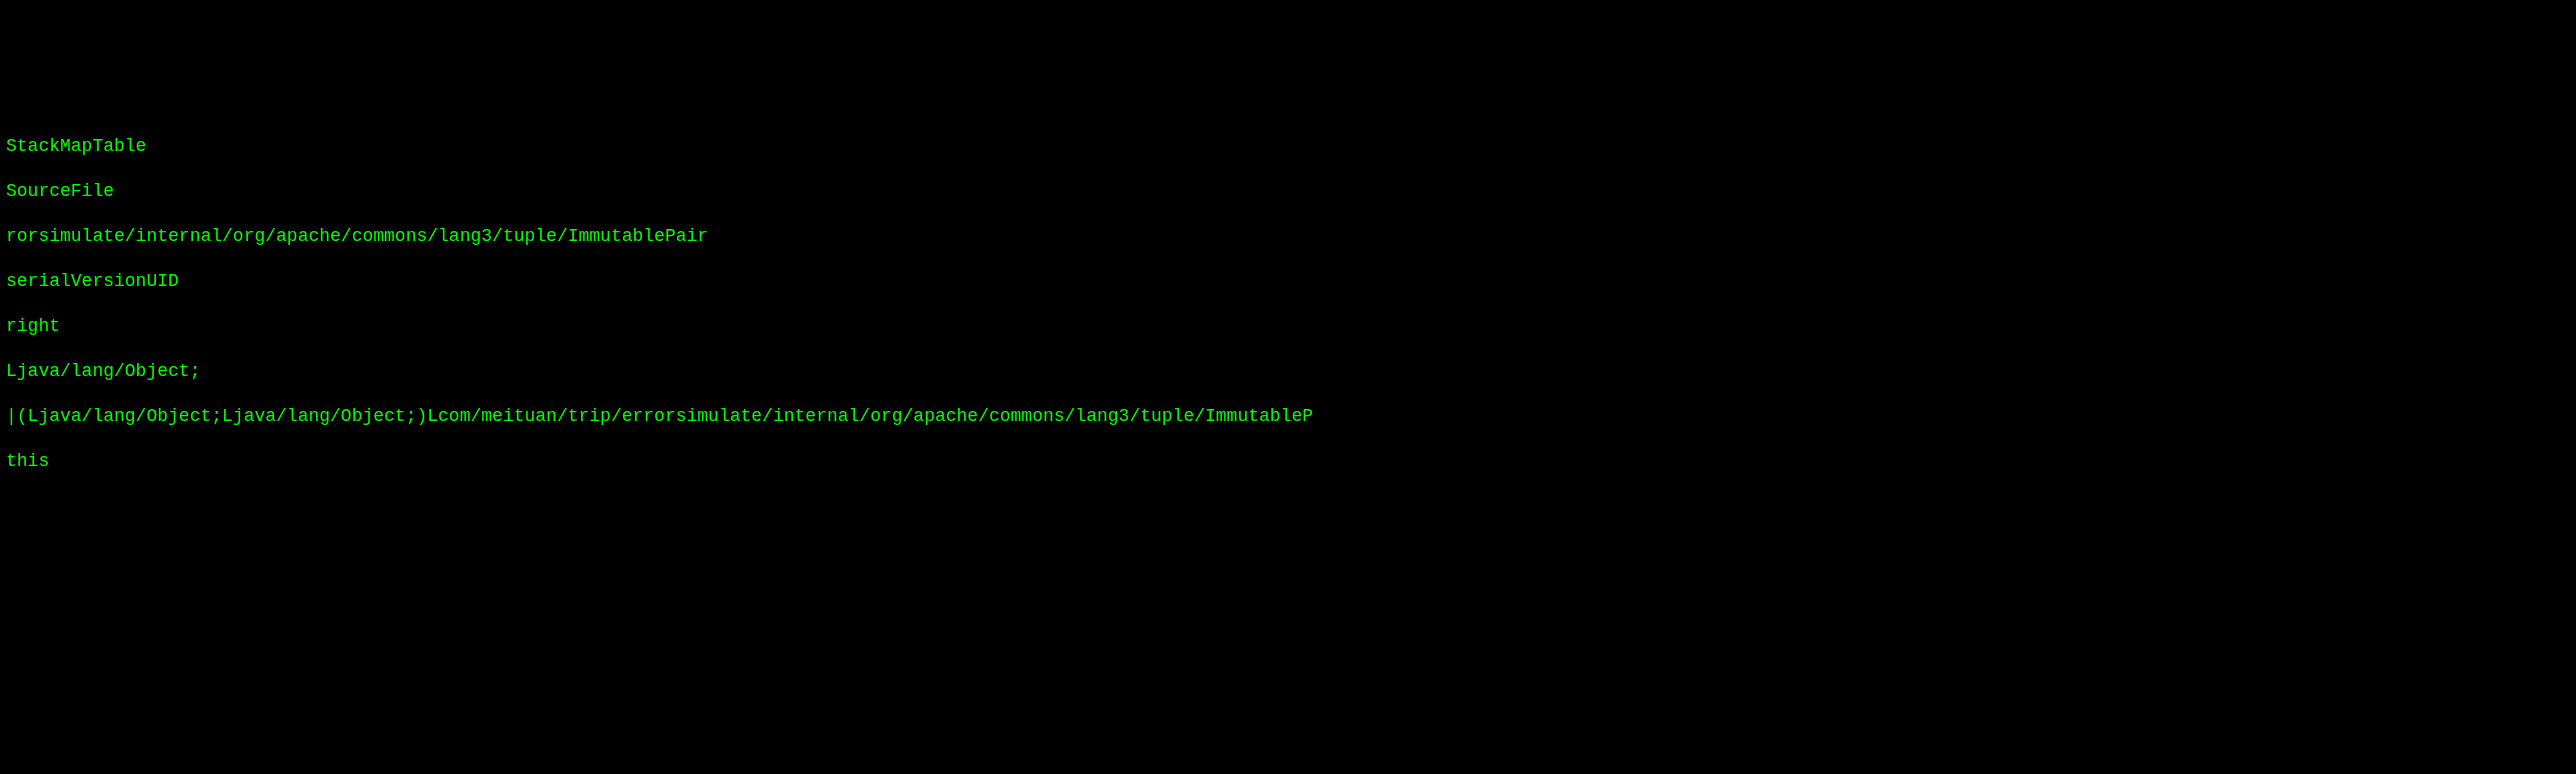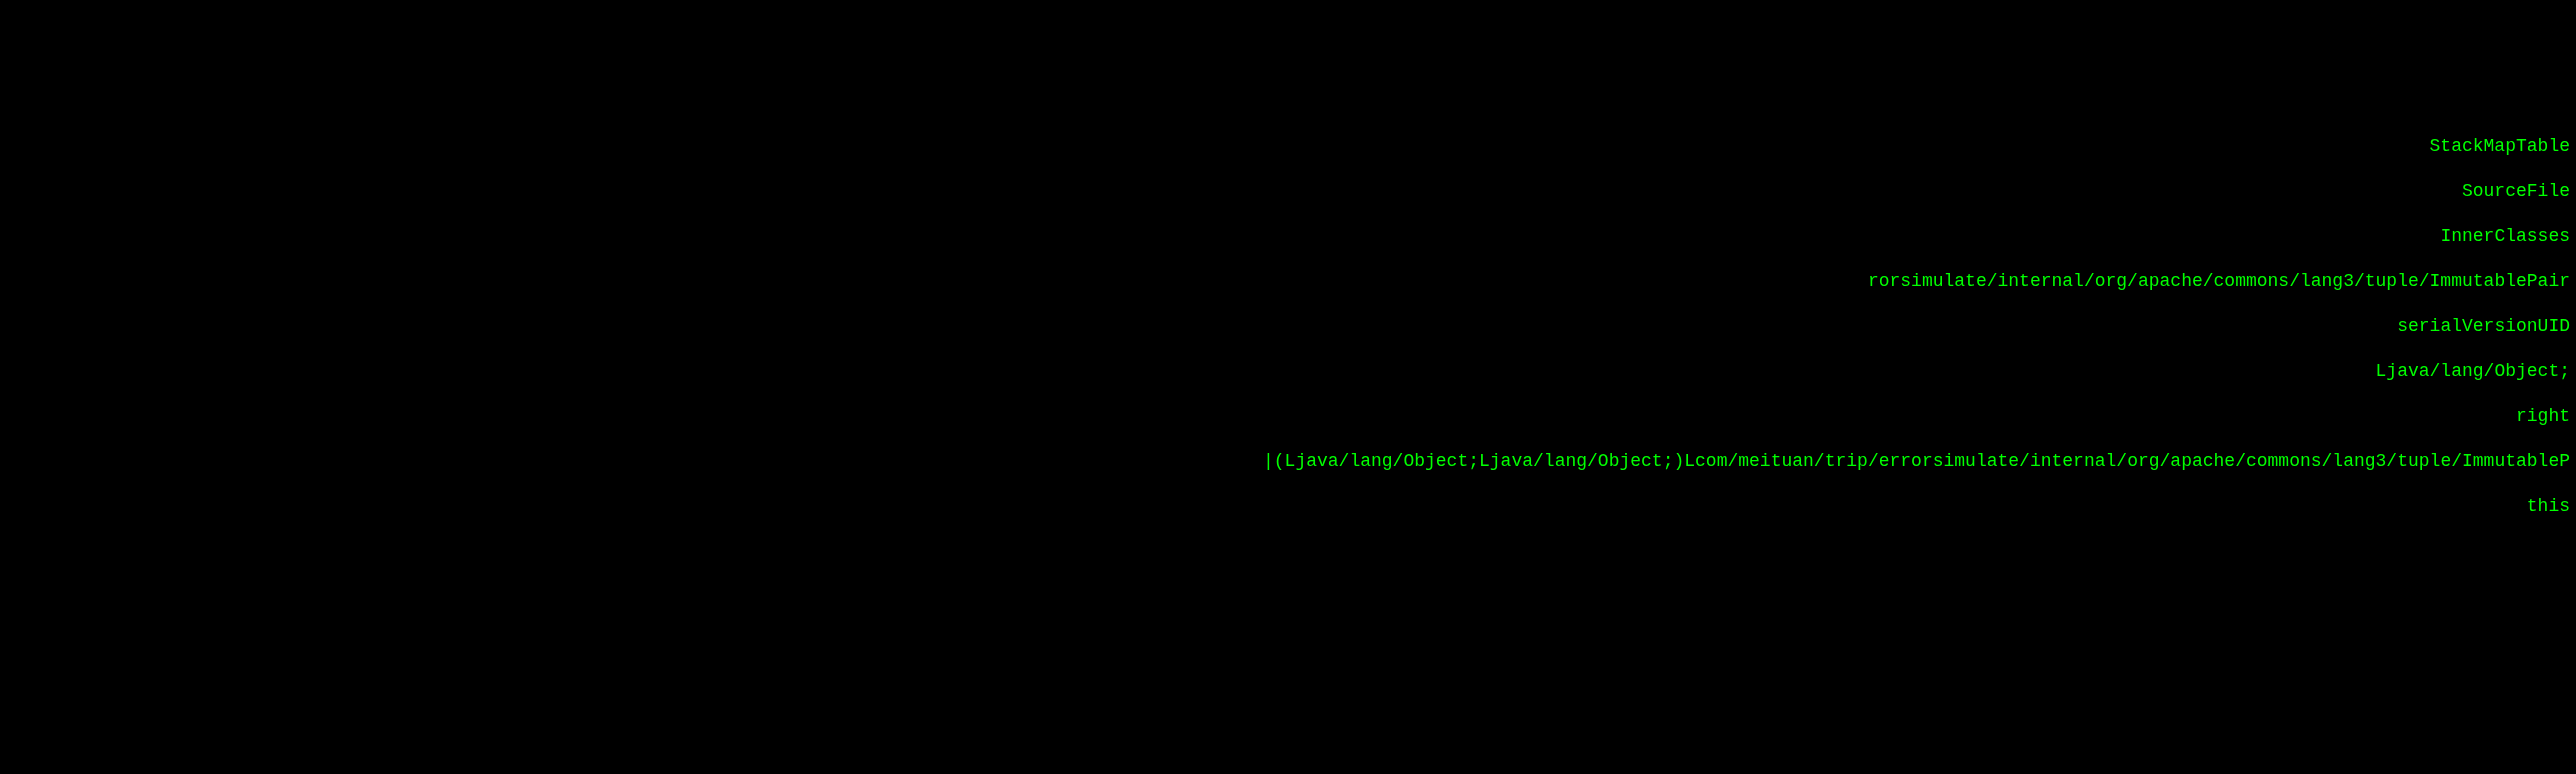--- a/index.html
+++ b/index.html
@@ -13,36 +13,34 @@
     white-space: pre;
     overflow: hidden;
     width: 2576px;
     height: 775px;
   }
   .terminal {
     padding: 0 6px;
   }
   .line {
     display: block;
-    text-align: right;
   }
 </style>
 </head>
 <body>
 
 
 
 <div class="terminal">
 <span class="line">StackMapTable</span>
 <span class="line">SourceFile</span>
-<span class="line">InnerClasses</span>
 <span class="line">rorsimulate/internal/org/apache/commons/lang3/tuple/ImmutablePair</span>
 <span class="line">serialVersionUID</span>
+<span class="line">right</span>
 <span class="line">Ljava/lang/Object;</span>
-<span class="line">right</span>
 <span class="line">|(Ljava/lang/Object;Ljava/lang/Object;)Lcom/meituan/trip/errorsimulate/internal/org/apache/commons/lang3/tuple/ImmutableP</span>
 <span class="line">this</span>
 
 
 
 </div>
 
 
 
 

